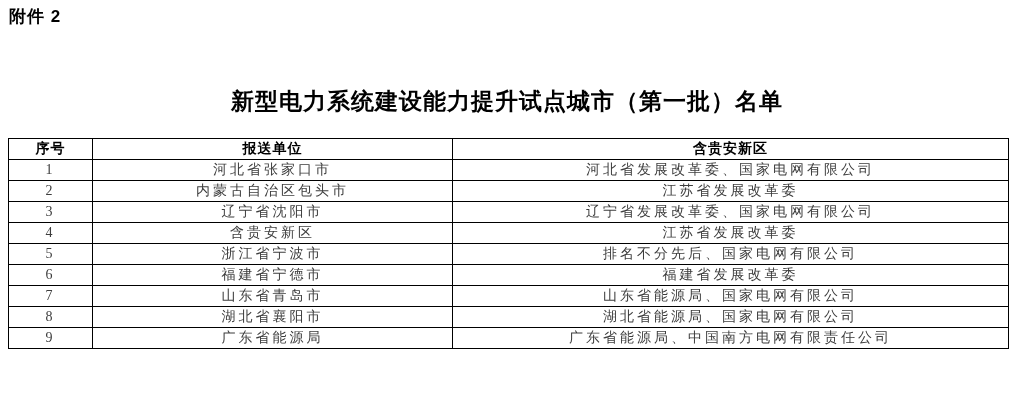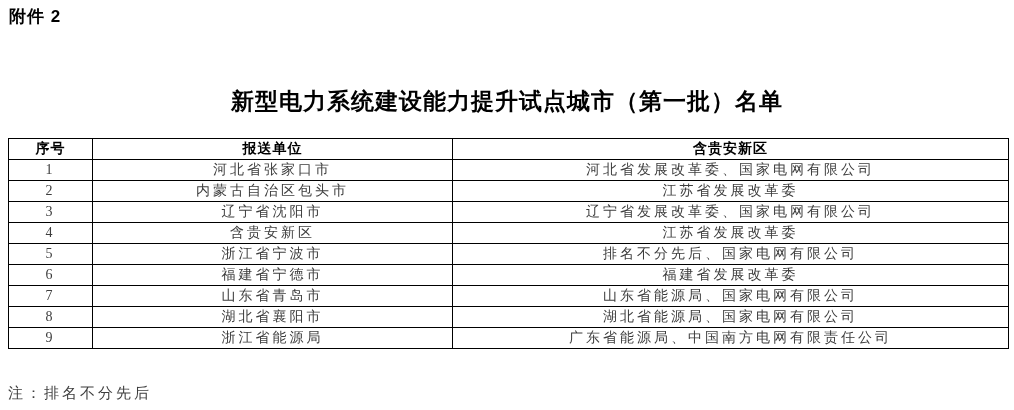--- a/index.html
+++ b/index.html
@@ -140,21 +140,20 @@
           <td>山东省青岛市</td>
           <td>山东省能源局、国家电网有限公司</td>
         </tr>
         <tr>
           <td>8</td>
           <td>湖北省襄阳市</td>
           <td>湖北省能源局、国家电网有限公司</td>
         </tr>
         <tr>
           <td>9</td>
-          <td>浙江省能源局</td>
+          <td>广东省能源局</td>
           <td>广东省能源局、中国南方电网有限责任公司</td>
         </tr>
       </tbody>
   </table>
 
-  <div class="note">注：排名不分先后</div>
 
 </div>
 
 </body></html>

